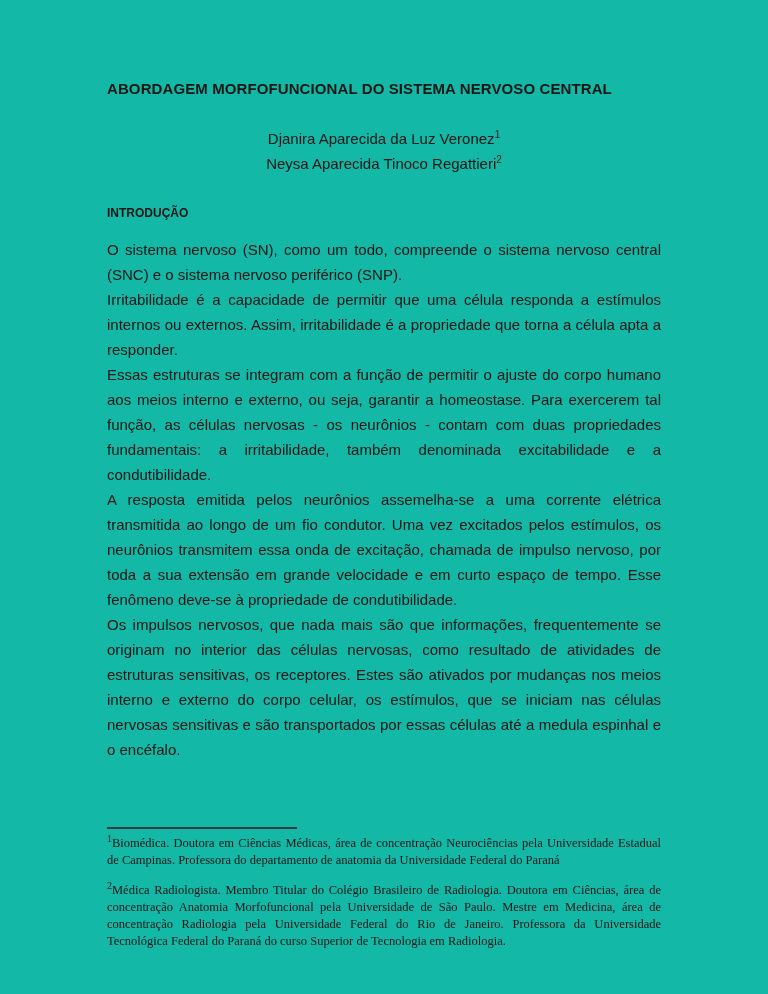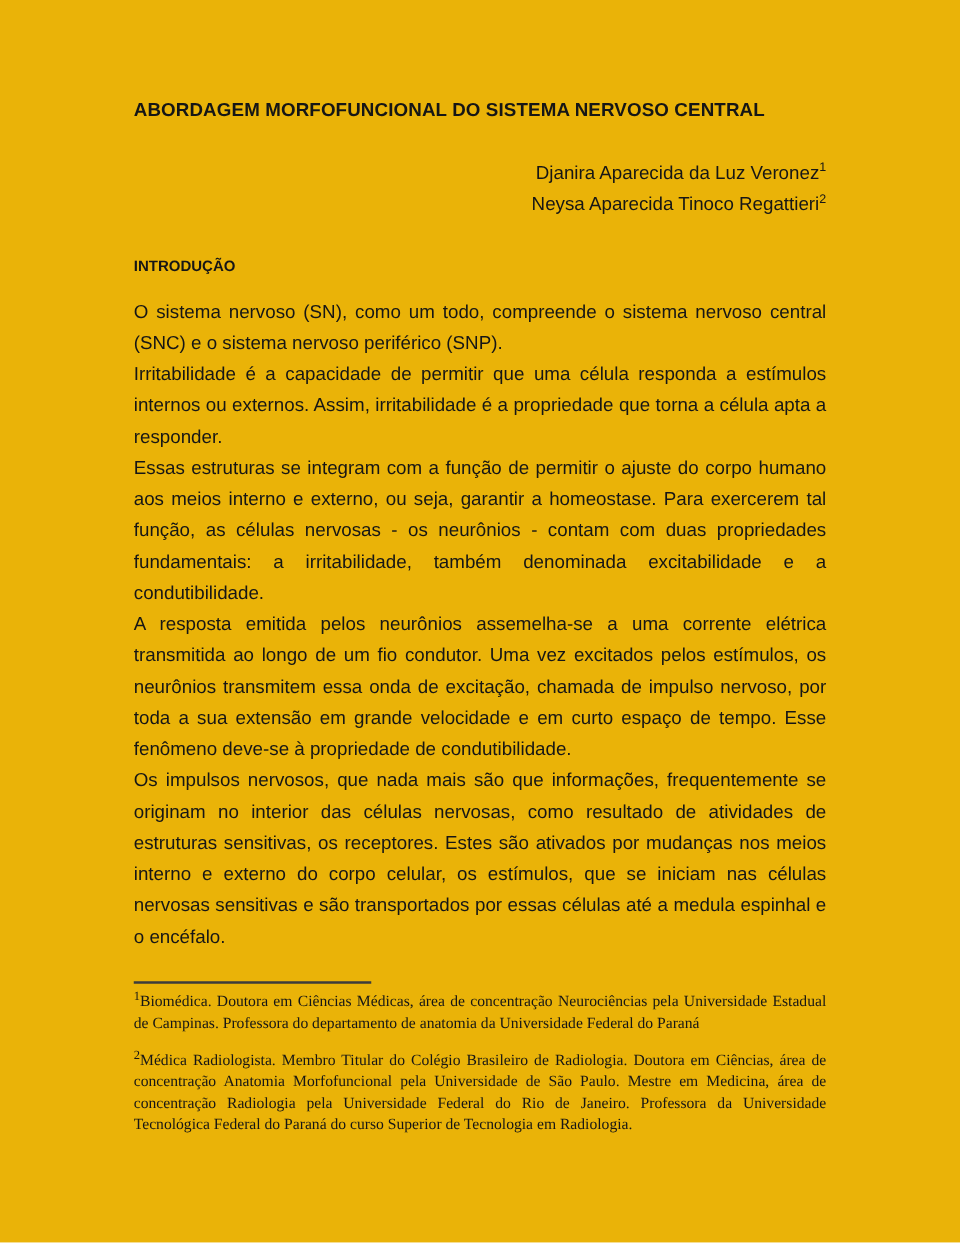--- a/index.html
+++ b/index.html
@@ -5,37 +5,37 @@
   html, body {
     margin: 0;
     padding: 0;
     background: #ffffff;
   }
   .page {
     position: relative;
     width: 768px;
     height: 994px;
     margin: 0 auto;
-    background: #eab308;
+    background: #14b8a6;
     color: #161616;
     box-sizing: border-box;
     padding: 76px 107px 0 107px;
     overflow: hidden;
     font-family: "Liberation Sans", "DejaVu Sans", sans-serif;
   }
   .doc-title {
     margin: 0;
     font-size: 15px;
     line-height: 25px;
     font-weight: bold;
     letter-spacing: 0.1px;
   }
   .authors {
     margin-top: 25px;
-    text-align: right;
+    text-align: center;
   }
   .author-line {
     margin: 0;
     font-size: 15px;
     line-height: 25px;
   }
   .author-line sup {
     font-size: 10px;
     line-height: 0;
     vertical-align: super;
@@ -52,21 +52,21 @@
   .body-text p {
     margin: 0;
     font-size: 15px;
     line-height: 25px;
     text-align: justify;
     text-justify: inter-word;
   }
   .footnote-area {
     position: absolute;
     left: 107px;
-    top: 785px;
+    top: 827px;
     width: 554px;
     font-family: "Liberation Serif", "DejaVu Serif", serif;
   }
   .footnote-separator {
     width: 190px;
     height: 0;
     border-top: 2px solid #3c3c3c;
     margin-bottom: 6px;
   }
   .footnote {

